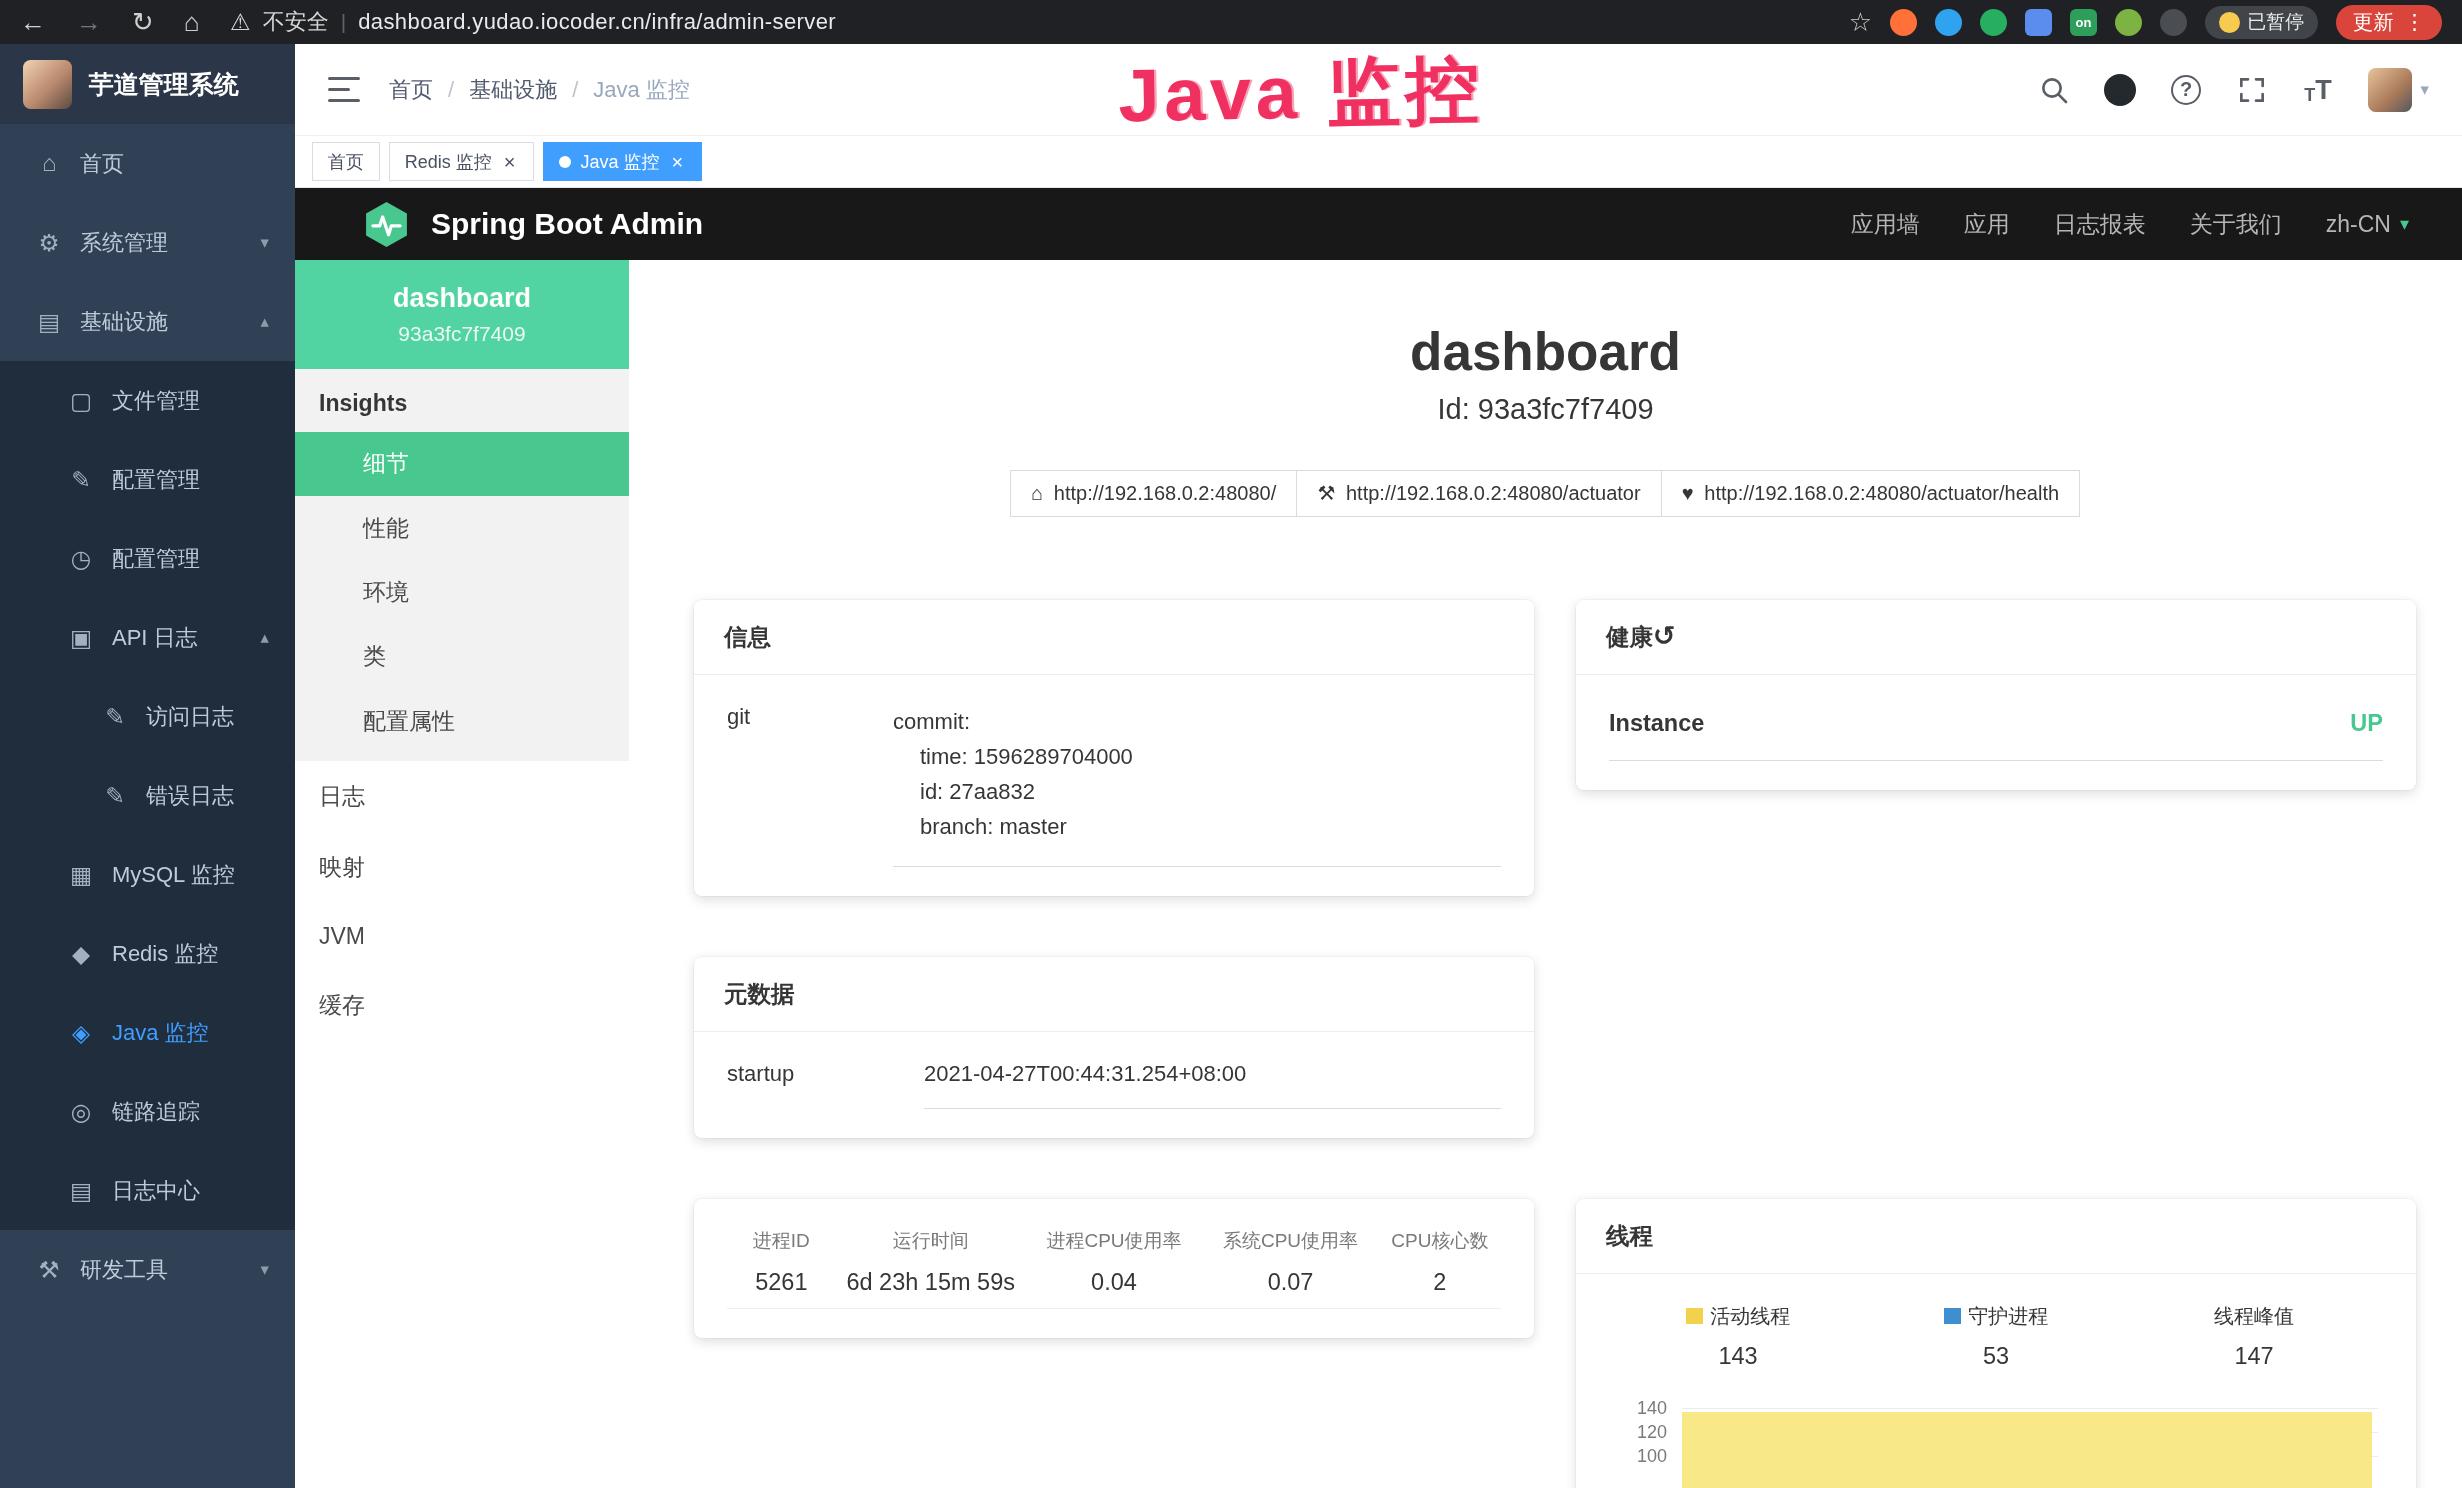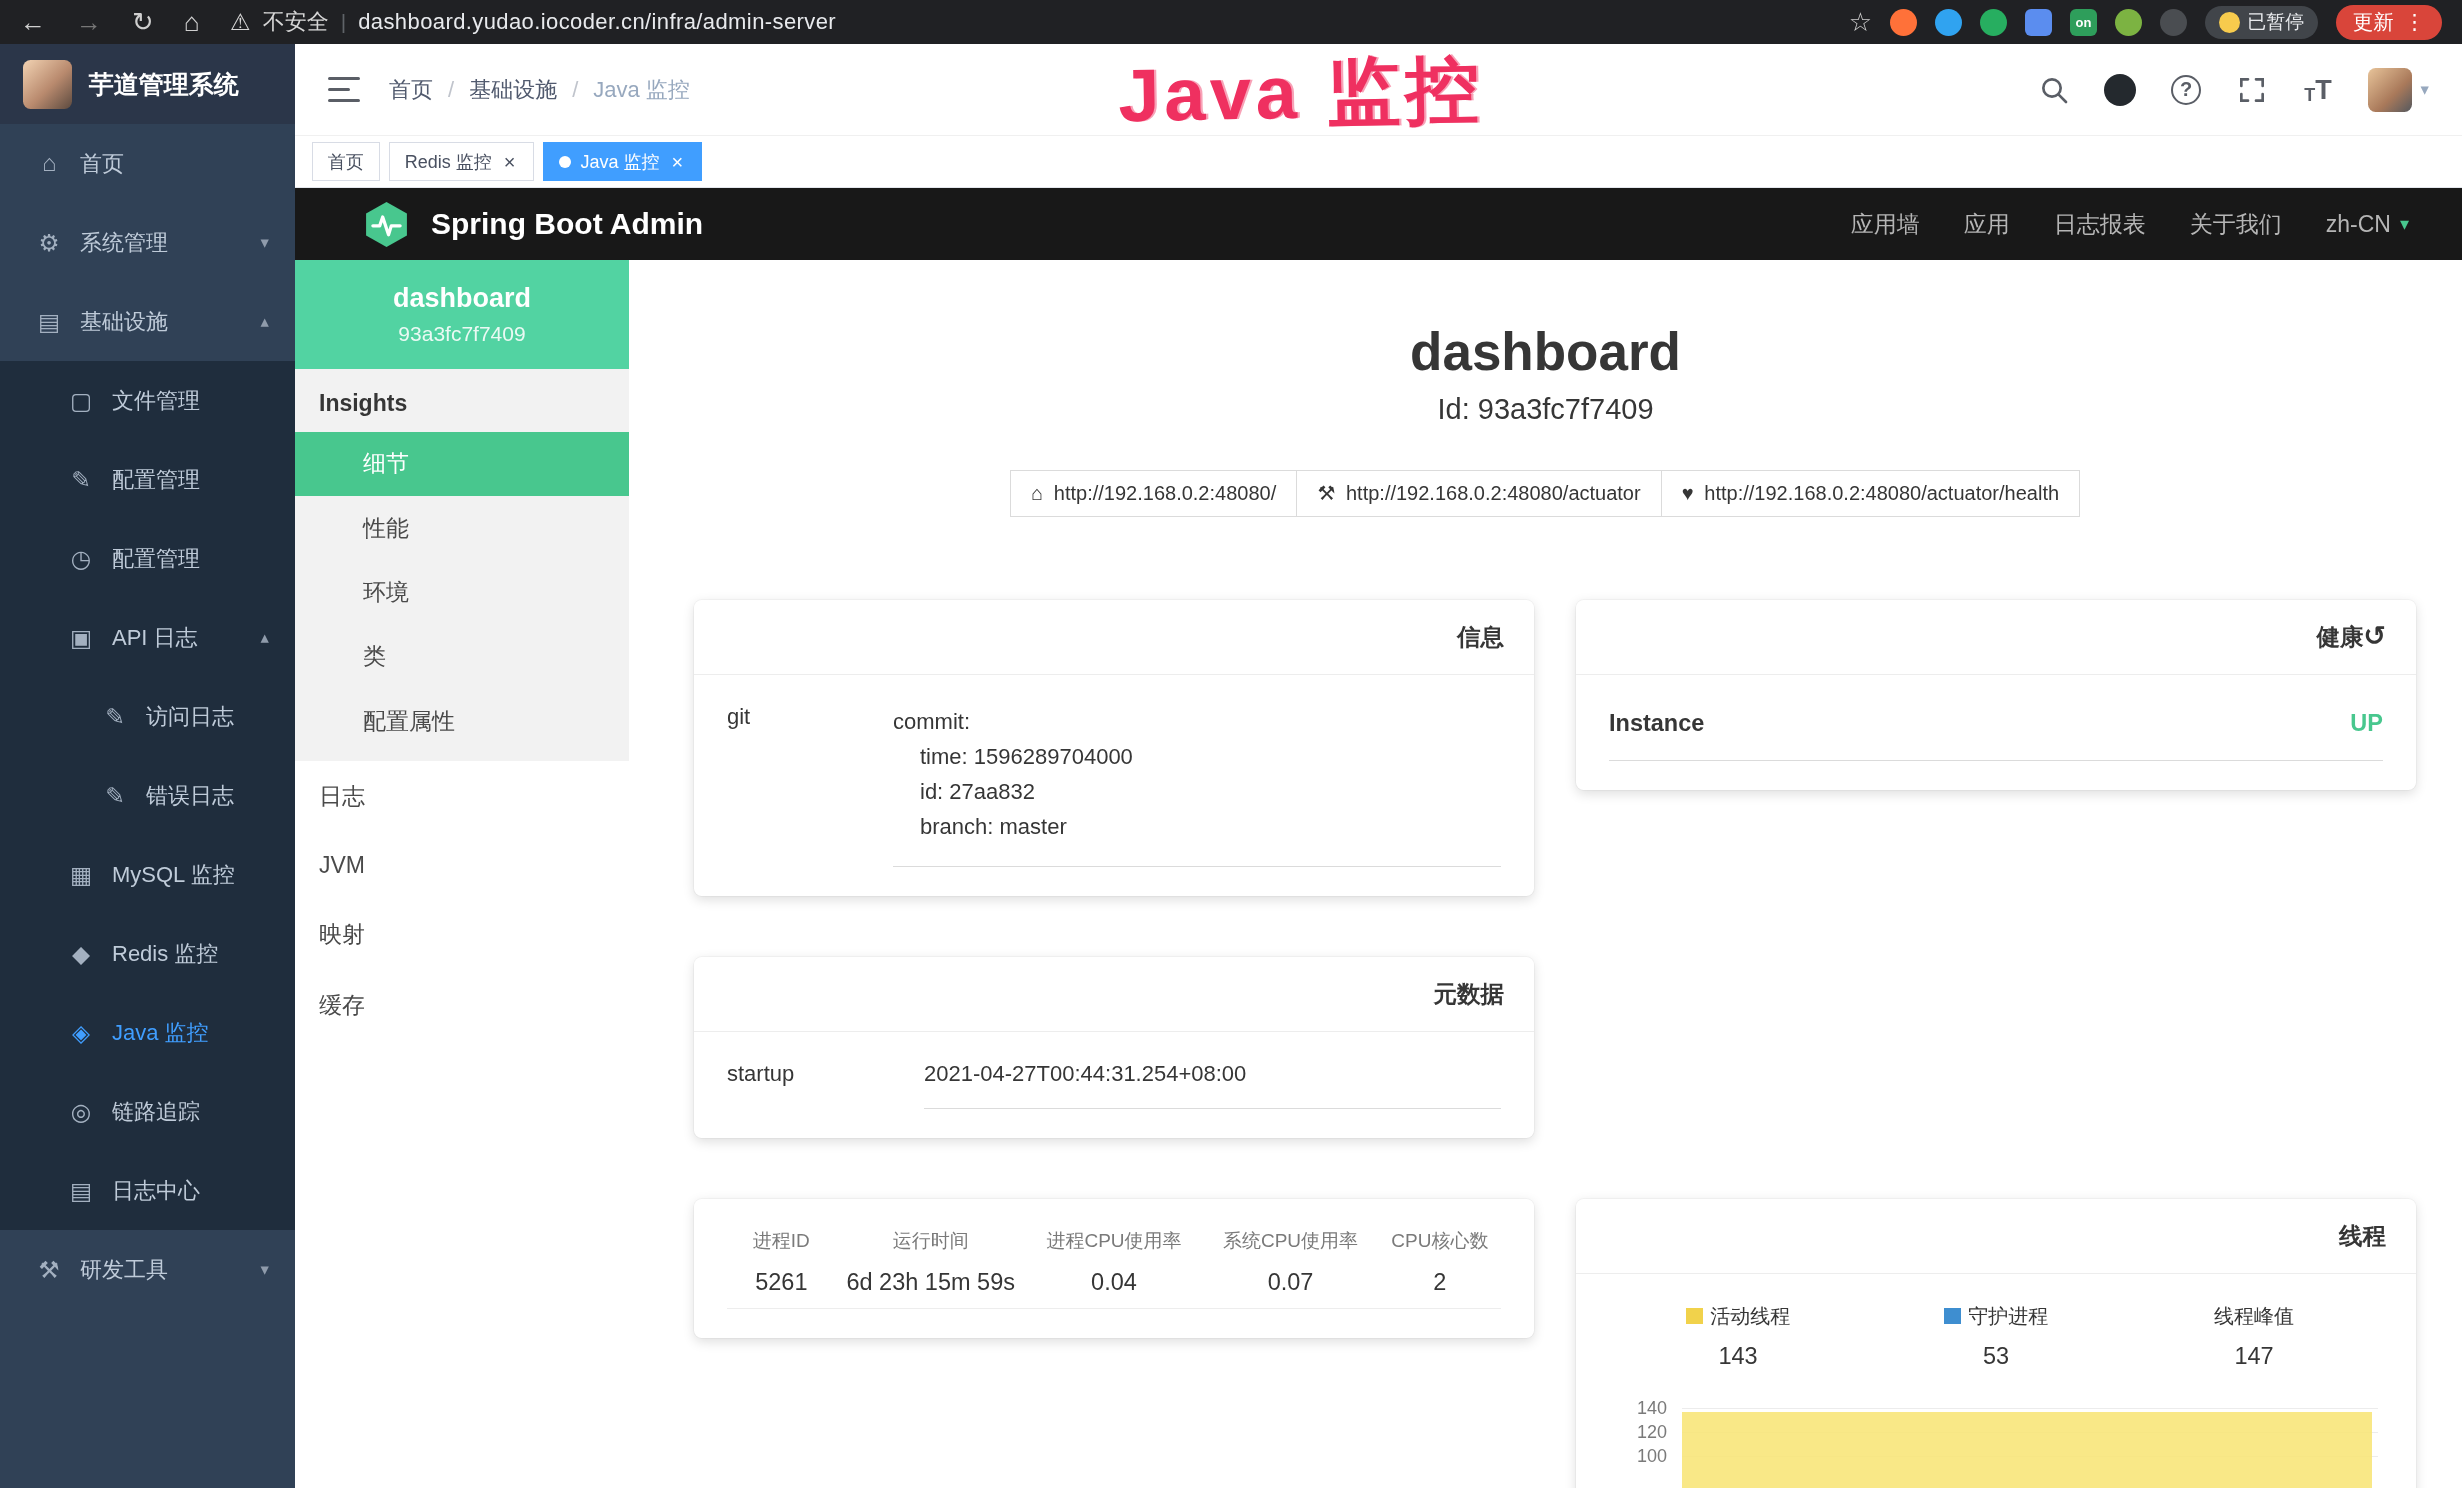--- a/index.html
+++ b/index.html
@@ -123,21 +123,21 @@
 
   .cards{display:grid;grid-template-columns:1fr 1fr;column-gap:42px;row-gap:61px;
     align-items:start;padding:0 46px 0 65px;margin-top:83px;}
   .card{background:#fff;border-radius:7.6px;overflow:hidden;
     box-shadow:0 3.8px 12px rgba(10,10,10,.13),0 0 0 0.8px rgba(10,10,10,.04);}
   .card-info{grid-column:1;grid-row:1;}
   .card-health{grid-column:2;grid-row:1;}
   .card-meta{grid-column:1;grid-row:2;}
   .card-proc{grid-column:1;grid-row:3;}
   .card-thr{grid-column:2;grid-row:3;}
-  .card-head{display:flex;align-items:center;justify-content:flex-end;
+  .card-head{display:flex;align-items:center;justify-content:flex-start;
     padding:21px 30px;border-bottom:1.5px solid #ededed;font-size:23.5px;font-weight:bold;}
   .hist{font-size:27px;color:#363636;cursor:pointer;line-height:1;}
   .card-body{padding:29px 33px;font-size:22px;}
 
   .kv{display:flex;}
   .kv-label{width:159px;flex-shrink:0;}
   .kv-value{flex:1;border-bottom:1.5px solid #dbdbdb;padding-bottom:21px;line-height:1.6;margin-left:7px;}
   .kv-value .indent{padding-left:27px;}
 
   .health-row{display:flex;justify-content:space-between;align-items:center;
@@ -370,22 +370,22 @@
           </div>
           <div class="sba-group">
             <div class="group-label">Insights</div>
             <div class="g-item active">细节</div>
             <div class="g-item">性能</div>
             <div class="g-item">环境</div>
             <div class="g-item">类</div>
             <div class="g-item">配置属性</div>
           </div>
           <div class="s-item">日志</div>
+          <div class="s-item">映射</div>
           <div class="s-item">JVM</div>
-          <div class="s-item">映射</div>
           <div class="s-item">缓存</div>
         </aside>
 
         <main class="sba-content">
           <h1 class="sba-title">dashboard</h1>
           <div class="sba-sub">Id: 93a3fc7f7409</div>
 
           <div class="links-row">
             <span class="link-btn">
               <span class="link-ico">⌂</span>

